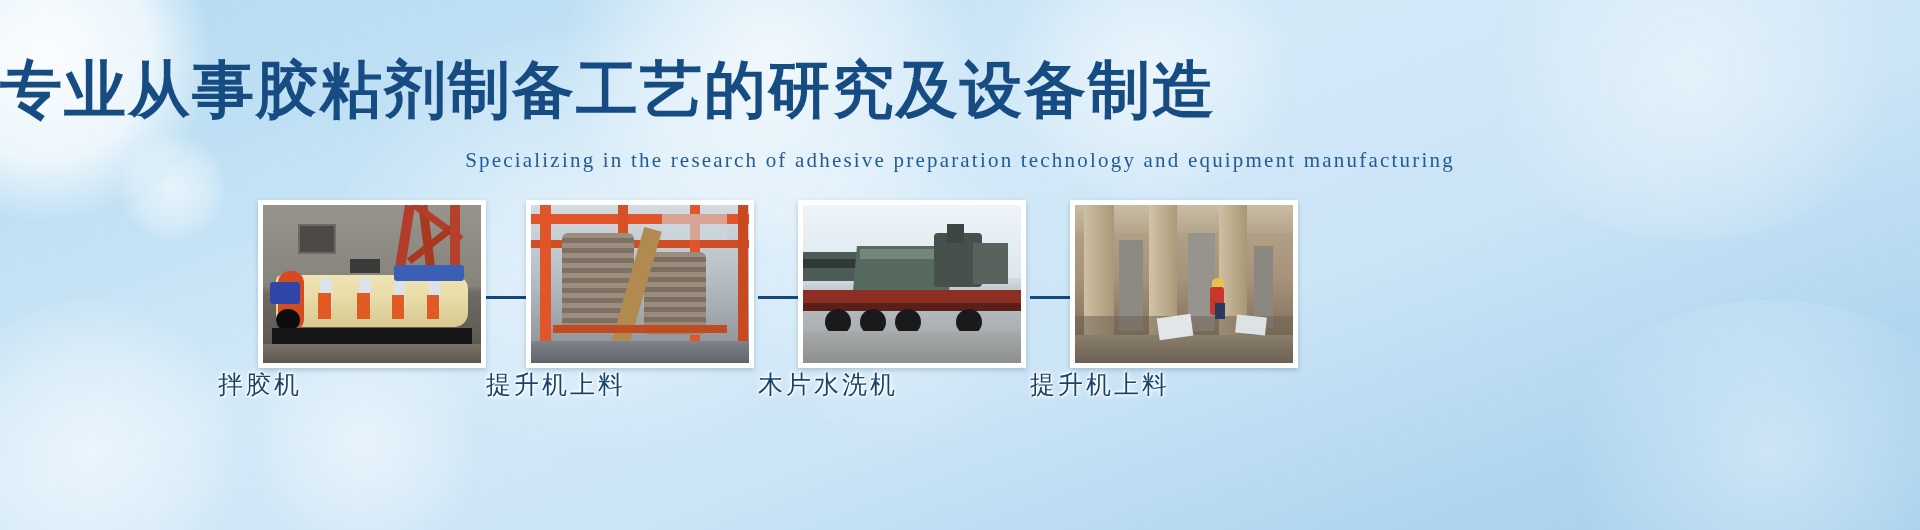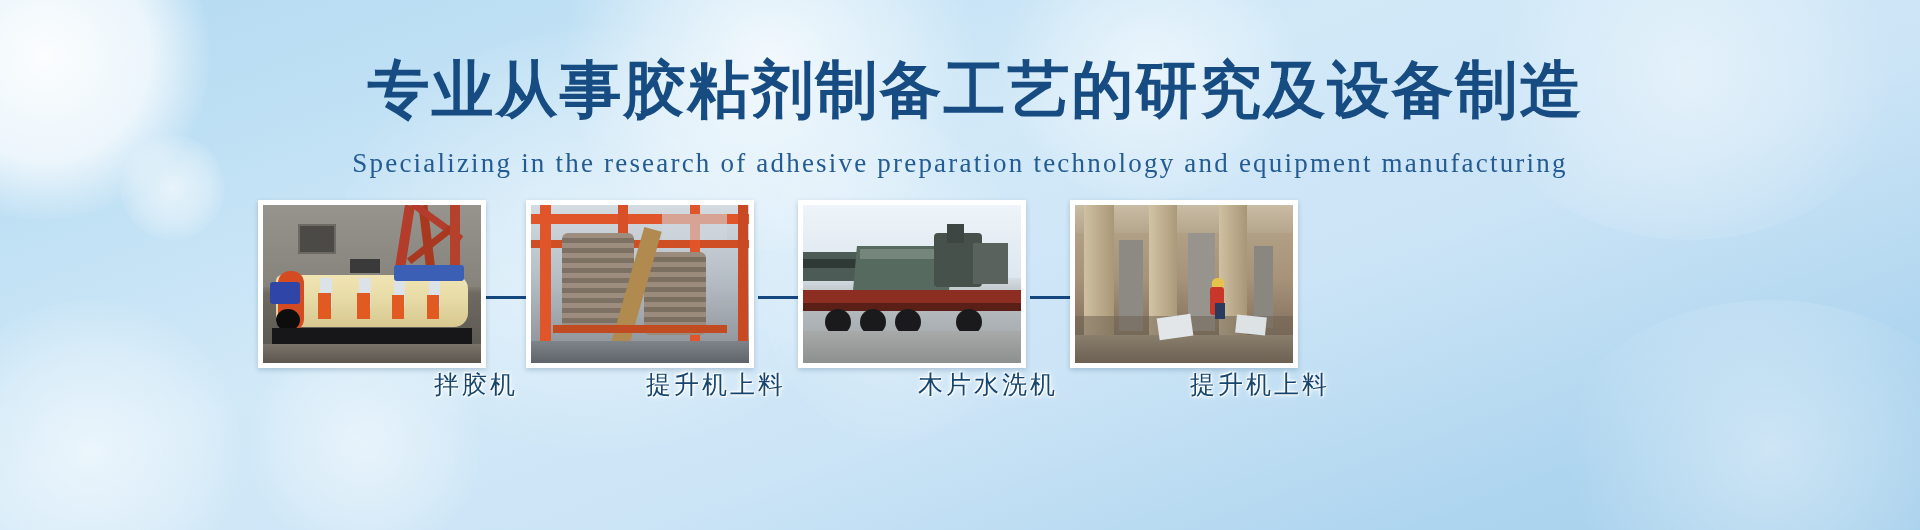--- a/index.html
+++ b/index.html
@@ -40,36 +40,35 @@
   .b9 { left: 1560px;  top: 300px;  width: 420px; height: 300px;
         background: radial-gradient(circle, rgba(255,255,255,.40) 0%, rgba(255,255,255,.14) 52%, rgba(255,255,255,0) 78%); }
   .b10{ left: 760px;   top: 120px;  width: 260px; height: 320px;
         background: radial-gradient(ellipse at center, rgba(255,255,255,.42) 0%, rgba(255,255,255,.12) 52%, rgba(255,255,255,0) 78%); }
 
   
   #headline {
     position: absolute;
     left: 0; right: 0;
     top: 55px;
-    text-align: center;
+    text-align: left;
     font-size: 62px;
     line-height: 1.12;
     font-weight: bold;
     letter-spacing: 2px;
     color: #174c82;
     white-space: nowrap;
     font-family: "DejaVu Sans", "Liberation Sans", sans-serif;
-    padding-left: 31px;
   }
   #subtitle {
     position: absolute;
     left: 0; right: 0;
     top: 148px;
     text-align: center;
-    font-size: 27px;
+    font-size: 21px;
     letter-spacing: 2.2px;
     color: #245b92;
     white-space: nowrap;
     font-family: "Liberation Serif", "DejaVu Serif", serif;
   }
 
   
   #strip {
     position: absolute;
     left: 0; right: 0;
@@ -92,21 +91,21 @@
     box-sizing: content-box;
     box-shadow: 0 2px 5px rgba(20,60,100,.22);
     overflow: hidden;
   }
   .photo .scene { position: absolute; inset: 0; }
 
   .caption {
     position: absolute;
     top: 168px;
     width: 300px;
-    text-align: right;
+    text-align: left;
     font-size: 25px;
     letter-spacing: 3px;
     color: #16456f;
     font-family: "DejaVu Sans", "Liberation Sans", sans-serif;
     text-shadow: 0 0 4px #ffffff, 0 0 7px #ffffff, 1px 1px 0 #ffffff, -1px -1px 0 #ffffff;
   }
 
   
   .pc { position: absolute; }
 </style>

